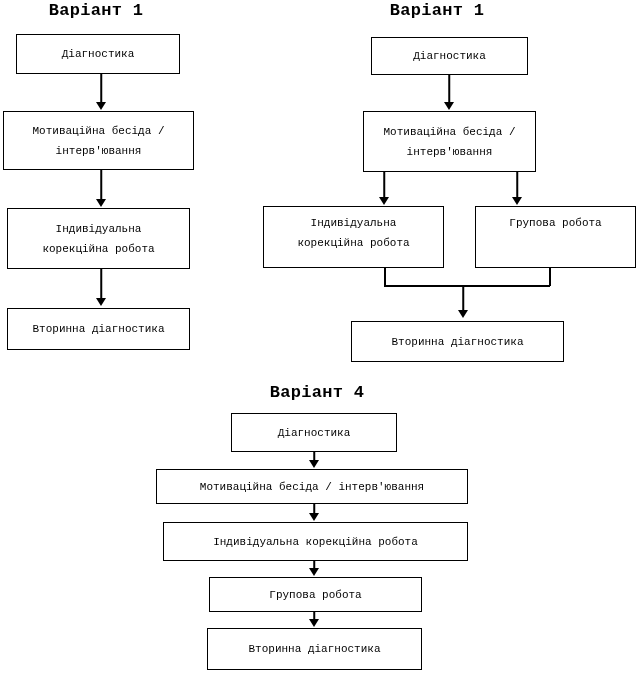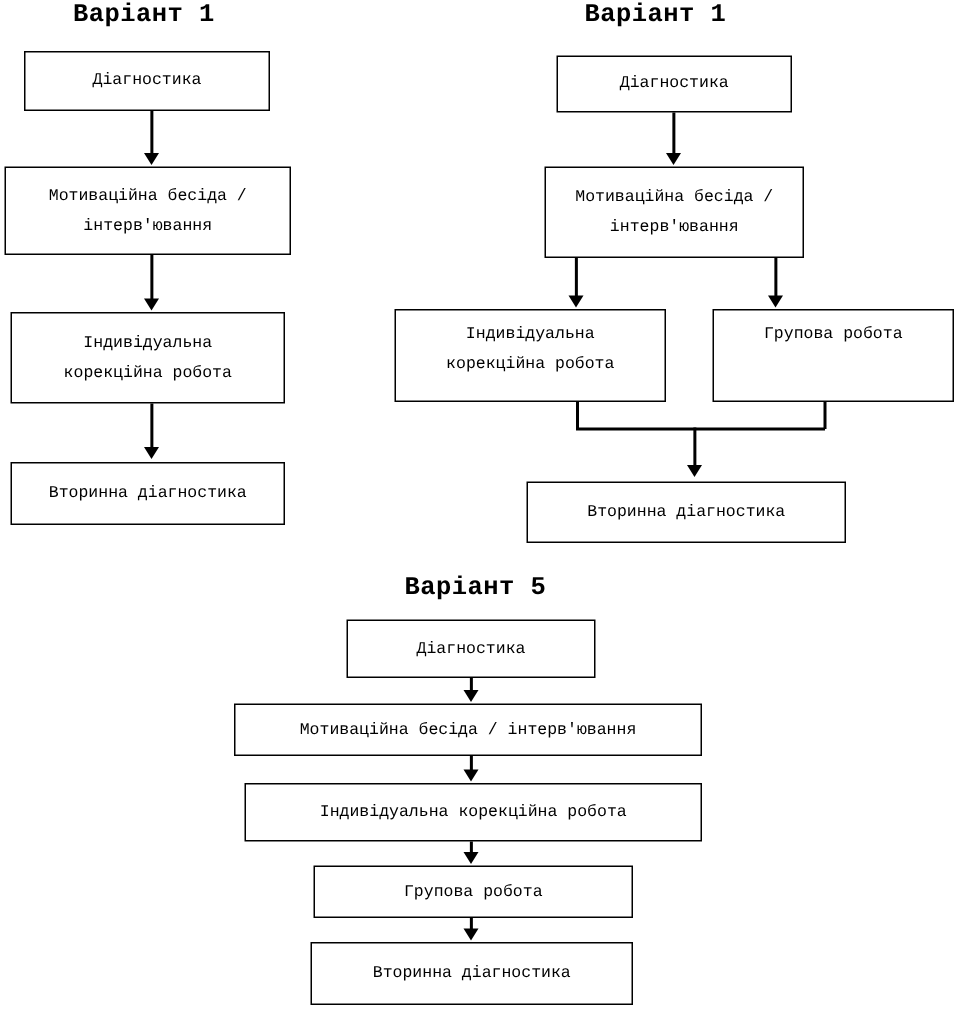--- a/index.html
+++ b/index.html
@@ -163,21 +163,21 @@
 
   <div class="arrow-v" style="left:463px; top:285px; height:33px;">
     <div class="shaft"></div>
     <div class="head"></div>
   </div>
 
   <div class="box" style="left:351px; top:321px; width:213px; height:41px;">
     <span class="lbl">Вторинна діагностика</span>
   </div>
 
-  <div class="variant-title" style="left:257px; top:383px;">Варіант 5</div>
+  <div class="variant-title" style="left:257px; top:383px;">Варіант 4</div>
 
   <div class="box" style="left:231px; top:413px; width:166px; height:39px;">
     <span class="lbl">Діагностика</span>
   </div>
 
   <div class="arrow-v" style="left:314px; top:452px; height:16px;">
     <div class="shaft"></div>
     <div class="head"></div>
   </div>
 

